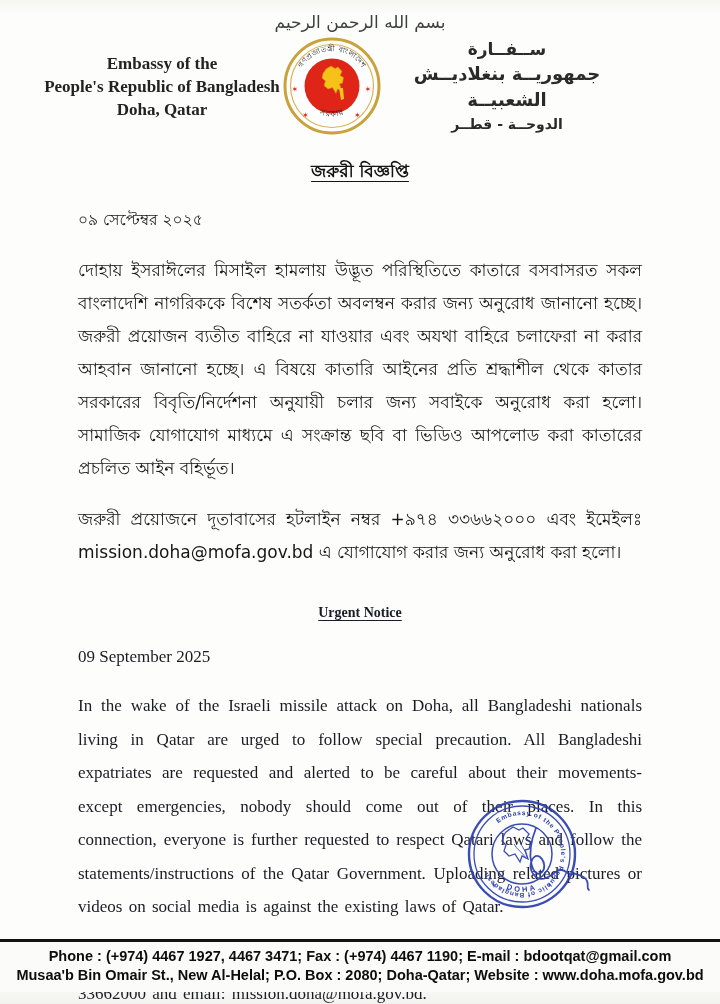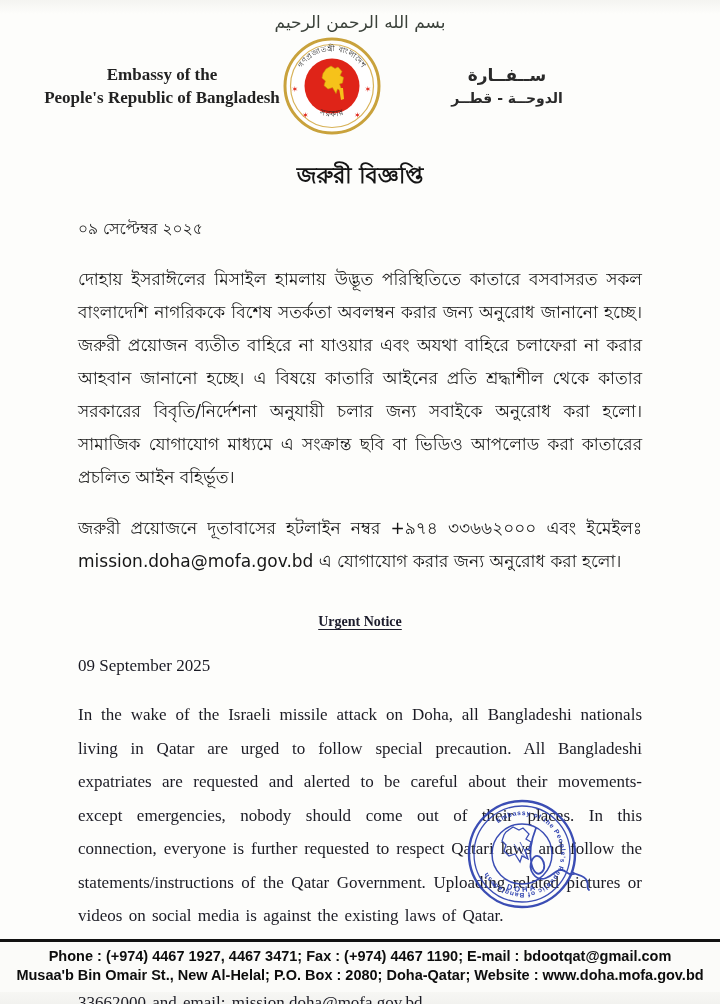--- a/index.html
+++ b/index.html
@@ -28,21 +28,21 @@
     width:250px; text-align:center; direction:rtl;
     font-family:"DejaVu Sans", sans-serif; font-weight:bold;
     color:#2a2a2a;
   }
   .hdr-right .ar1 { font-size:17px; line-height:24px; }
   .hdr-right .ar2 { font-size:18px; line-height:26px; }
   .hdr-right .ar3 { font-size:14px; line-height:22px; }
   .bn { font-family:"DejaVu Sans", sans-serif; }
   .bn-title {
     margin-top:22px; text-align:center;
-    font-size:22px; font-weight:bold; 
+    font-size:17px; font-weight:bold; text-decoration:underline;
     text-underline-offset:4px; color:#151515;
   }
   .content { padding:0 78px; }
   .bn-date { margin-top:22px; font-size:15.5px; color:#1a1a1a; }
   .bn-para {
     margin-top:20px; font-size:17px; line-height:33px;
     text-align:justify; color:#161616;
   }
   .bn-para2 { margin-top:18px; }
   .en-title {
@@ -71,20 +71,21 @@
 <body>
 
 <div class="page">
 
   <div class="bismillah">بسم الله الرحمن الرحيم</div>
 
   <div class="header">
     <div class="hdr-left">
       <div>Embassy of the</div>
       <div>People's Republic of Bangladesh</div>
+      <div>Doha, Qatar</div>
     </div>
 
     <div class="hdr-emblem">
       <svg viewBox="0 0 100 100" width="100" height="100" aria-hidden="true">
         <circle cx="50" cy="50" r="47" fill="#ffffff" stroke="#c9a23c" stroke-width="3"></circle>
         <circle cx="50" cy="50" r="41.5" fill="#ffffff" stroke="#d8b35a" stroke-width="1.2"></circle>
         <circle cx="50" cy="50" r="27.5" fill="#df2418"></circle>
         <path d="M44,33 l5,-3 4,2.5 3,-1.5 4,4.5 -2,4 3.5,2 -1,5.5 -3,1 2.5,7 -4.5,-2 -1.5,4.5 -3.5,-6 -4.5,1.5 -4,-3.5 1.5,-4.5 -3.5,-3 1,-4.5 z" fill="#f6c21a" stroke="#c99508" stroke-width="0.6"></path>
         <path d="M57,52 l2,12 3,-1 -1,-11 z" fill="#f6c21a"></path>
         <path id="emblem-top-arc" d="M50,50 m-35,0 a35,35 0 1,1 70,0" fill="none"></path>
@@ -99,20 +100,21 @@
           <text x="9.5" y="56">✶</text>
           <text x="82.5" y="56">✶</text>
           <text x="20" y="82">✶</text>
           <text x="72" y="82">✶</text>
         </g>
       </svg>
     </div>
 
     <div class="hdr-right">
       <div class="ar1">ســفــارة</div>
+      <div class="ar2">جمهوريــة بنغلاديــش الشعبيــة</div>
       <div class="ar3">الدوحــة - قطــر</div>
     </div>
   </div>
 
   <div class="bn bn-title">জরুরী বিজ্ঞপ্তি</div>
 
   <div class="content">
     <div class="bn bn-date">০৯ সেপ্টেম্বর ২০২৫</div>
     <div class="bn bn-para">দোহায় ইসরাঈলের মিসাইল হামলায় উদ্ভূত পরিস্থিতিতে কাতারে বসবাসরত সকল বাংলাদেশি নাগরিককে বিশেষ সতর্কতা অবলম্বন করার জন্য অনুরোধ জানানো হচ্ছে। জরুরী প্রয়োজন ব্যতীত বাহিরে না যাওয়ার এবং অযথা বাহিরে চলাফেরা না করার আহবান জানানো হচ্ছে। এ বিষয়ে কাতারি আইনের প্রতি শ্রদ্ধাশীল থেকে কাতার সরকারের বিবৃতি/নির্দেশনা অনুযায়ী চলার জন্য সবাইকে অনুরোধ করা হলো। সামাজিক যোগাযোগ মাধ্যমে এ সংক্রান্ত ছবি বা ভিডিও আপলোড করা কাতারের প্রচলিত আইন বহির্ভূত।</div>
     <div class="bn bn-para bn-para2">জরুরী প্রয়োজনে দূতাবাসের হটলাইন নম্বর +৯৭৪ ৩৩৬৬২০০০ এবং ইমেইলঃ mission.doha@mofa.gov.bd এ যোগাযোগ করার জন্য অনুরোধ করা হলো।</div>

